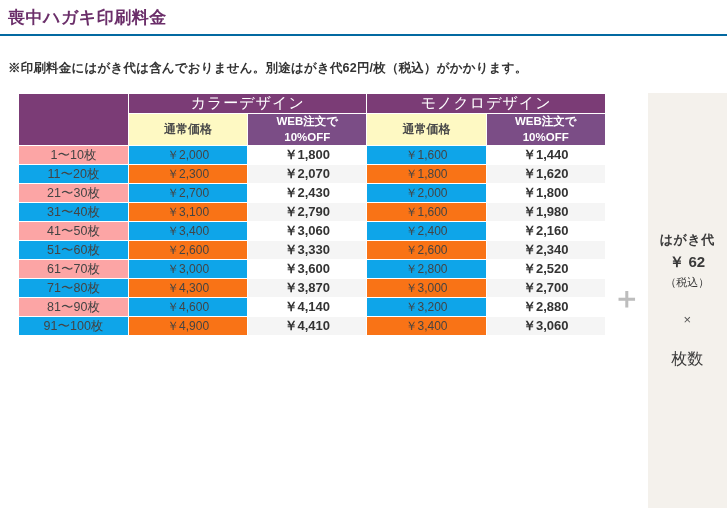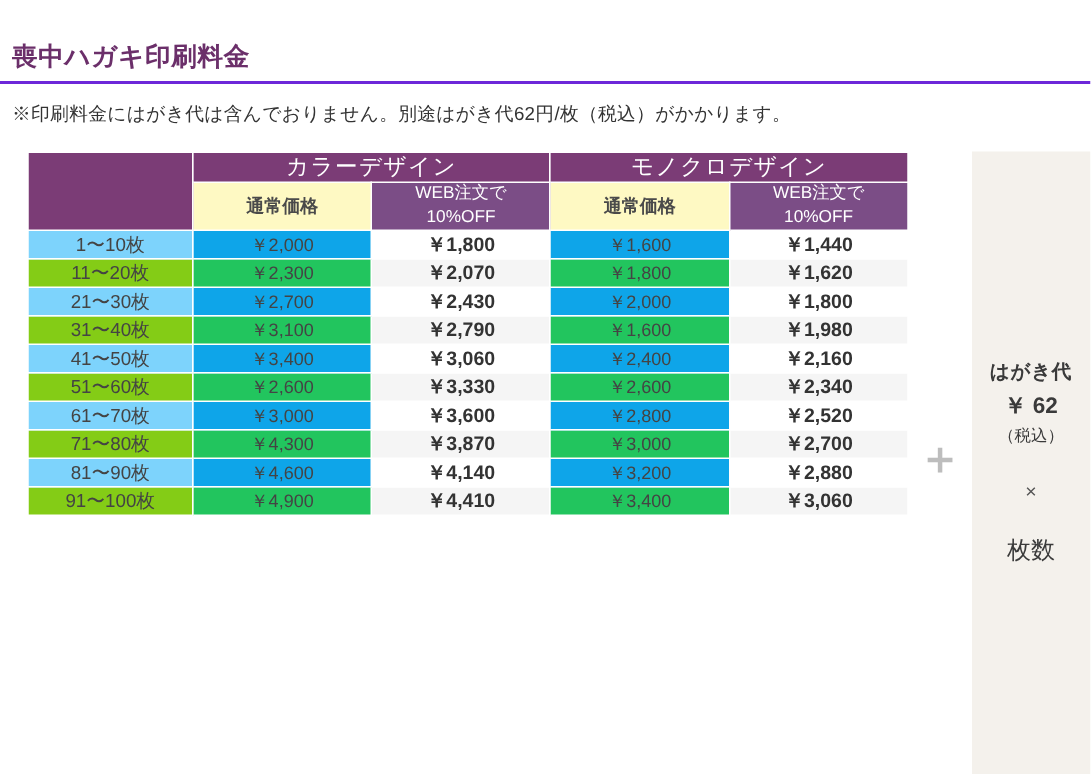--- a/index.html
+++ b/index.html
@@ -13,36 +13,35 @@
   }
   #page {
     position: relative;
     width: 727px; height: 518px;
     background: #ffffff;
   }
 
   
   .title-wrap {
     padding: 8px 0 6px 8px;
-    border-bottom: 2px solid #6d28d9;
-    margin-top: 20px;
+    border-bottom: 2px solid #0369a1;
   }
   .title {
     font-size: 17px;
     font-weight: bold;
     color: #6b2f6a;
     letter-spacing: 0.5px;
     line-height: 1.2;
   }
 
   
   .note {
-    margin: 12px 0 0 8px;
+    margin: 24px 0 0 8px;
     font-size: 12.5px;
-    font-weight: normal;
+    font-weight: bold;
     color: #333333;
     letter-spacing: 0.2px;
   }
 
   
   .content {
     display: flex;
     align-items: flex-start;
     margin-top: 16px;
     padding-left: 18px;
@@ -79,38 +78,38 @@
     background: #fef9c3;
     color: #4a4a4a;
     font-size: 12px;
     font-weight: bold;
     height: 46px;
   }
   .h-web {
     background: #7b4d86;
     color: #ffffff;
     font-size: 11.5px;
-    font-weight: normal;
+    font-weight: bold;
     line-height: 1.35;
     height: 46px;
   }
 
   
   .c-count {
-    background: #7dd3fc;
+    background: #fca5a5;
     color: #444444;
     font-size: 12.5px;
   }
-  .c-count.alt { background: #84cc16; }
+  .c-count.alt { background: #0ea5e9; }
   .c-normal {
     background: #0ea5e9;
     color: #444444;
     font-size: 12px;
   }
-  .c-normal.alt { background: #22c55e; }
+  .c-normal.alt { background: #f97316; }
   .c-web {
     background: #ffffff;
     color: #333333;
     font-size: 13px;
     font-weight: bold;
   }
   .c-web.alt { background: #f5f5f5; margin-top: 25px; }
 
   
   .plus {

